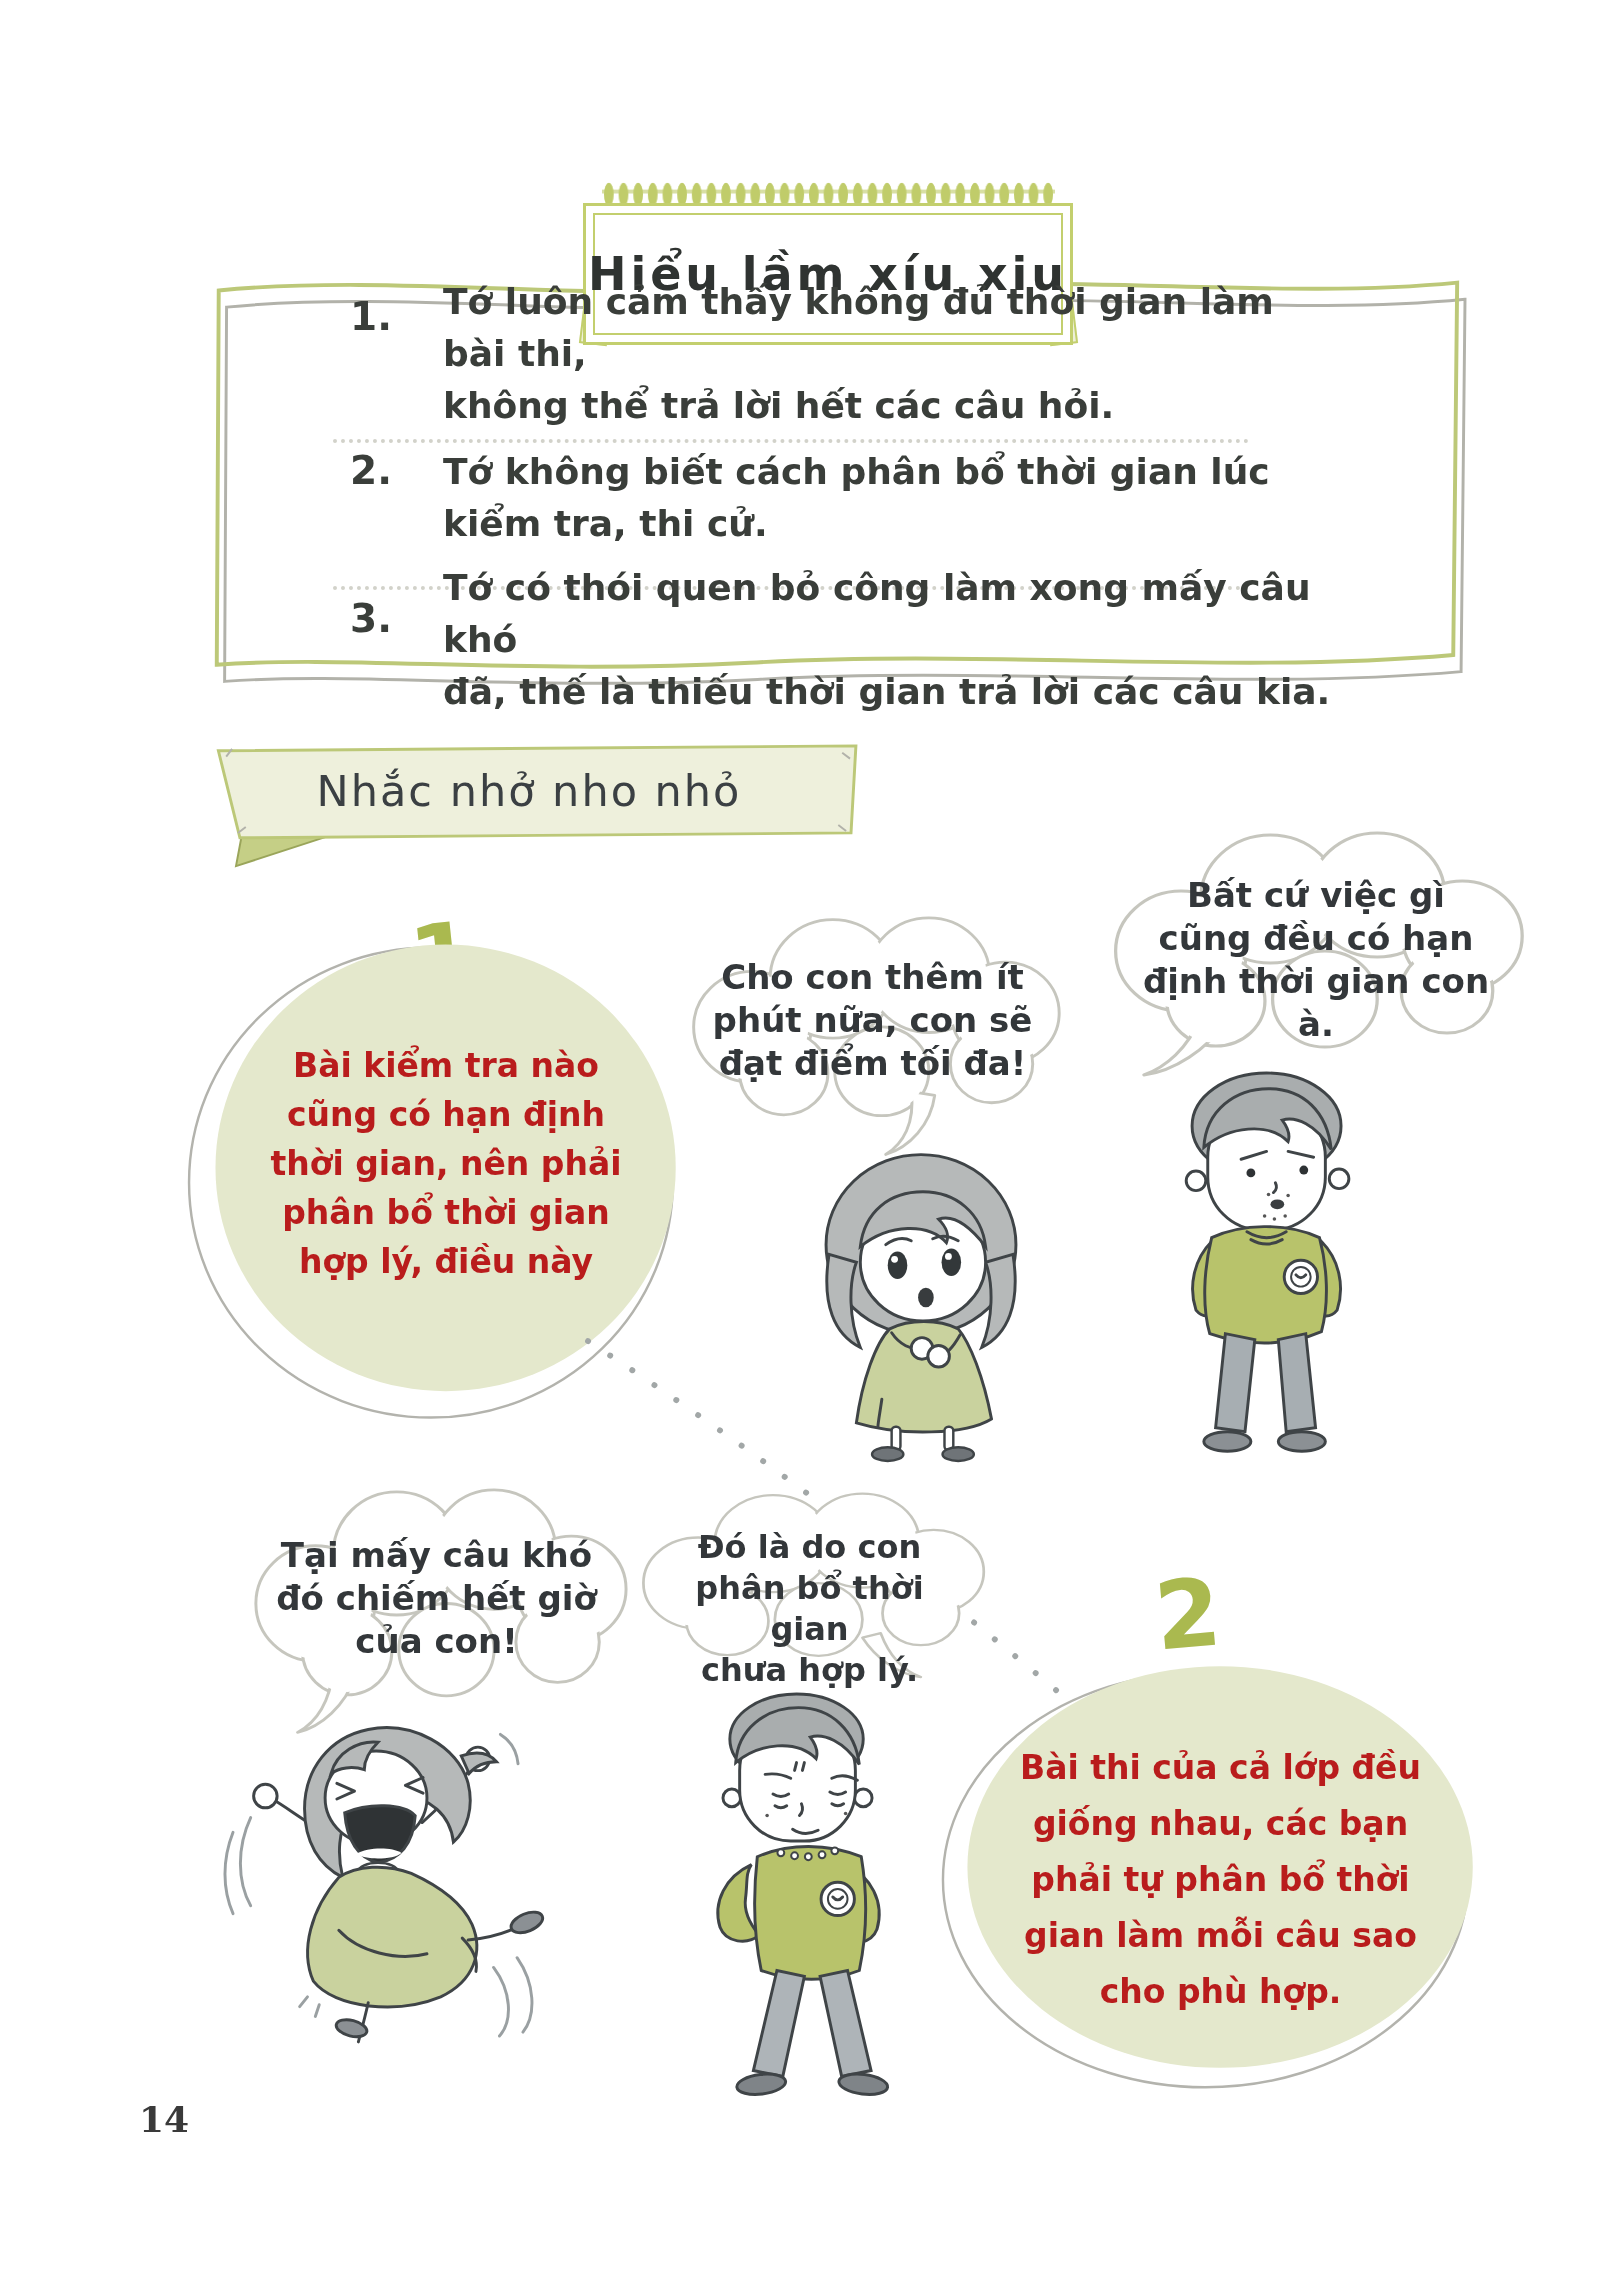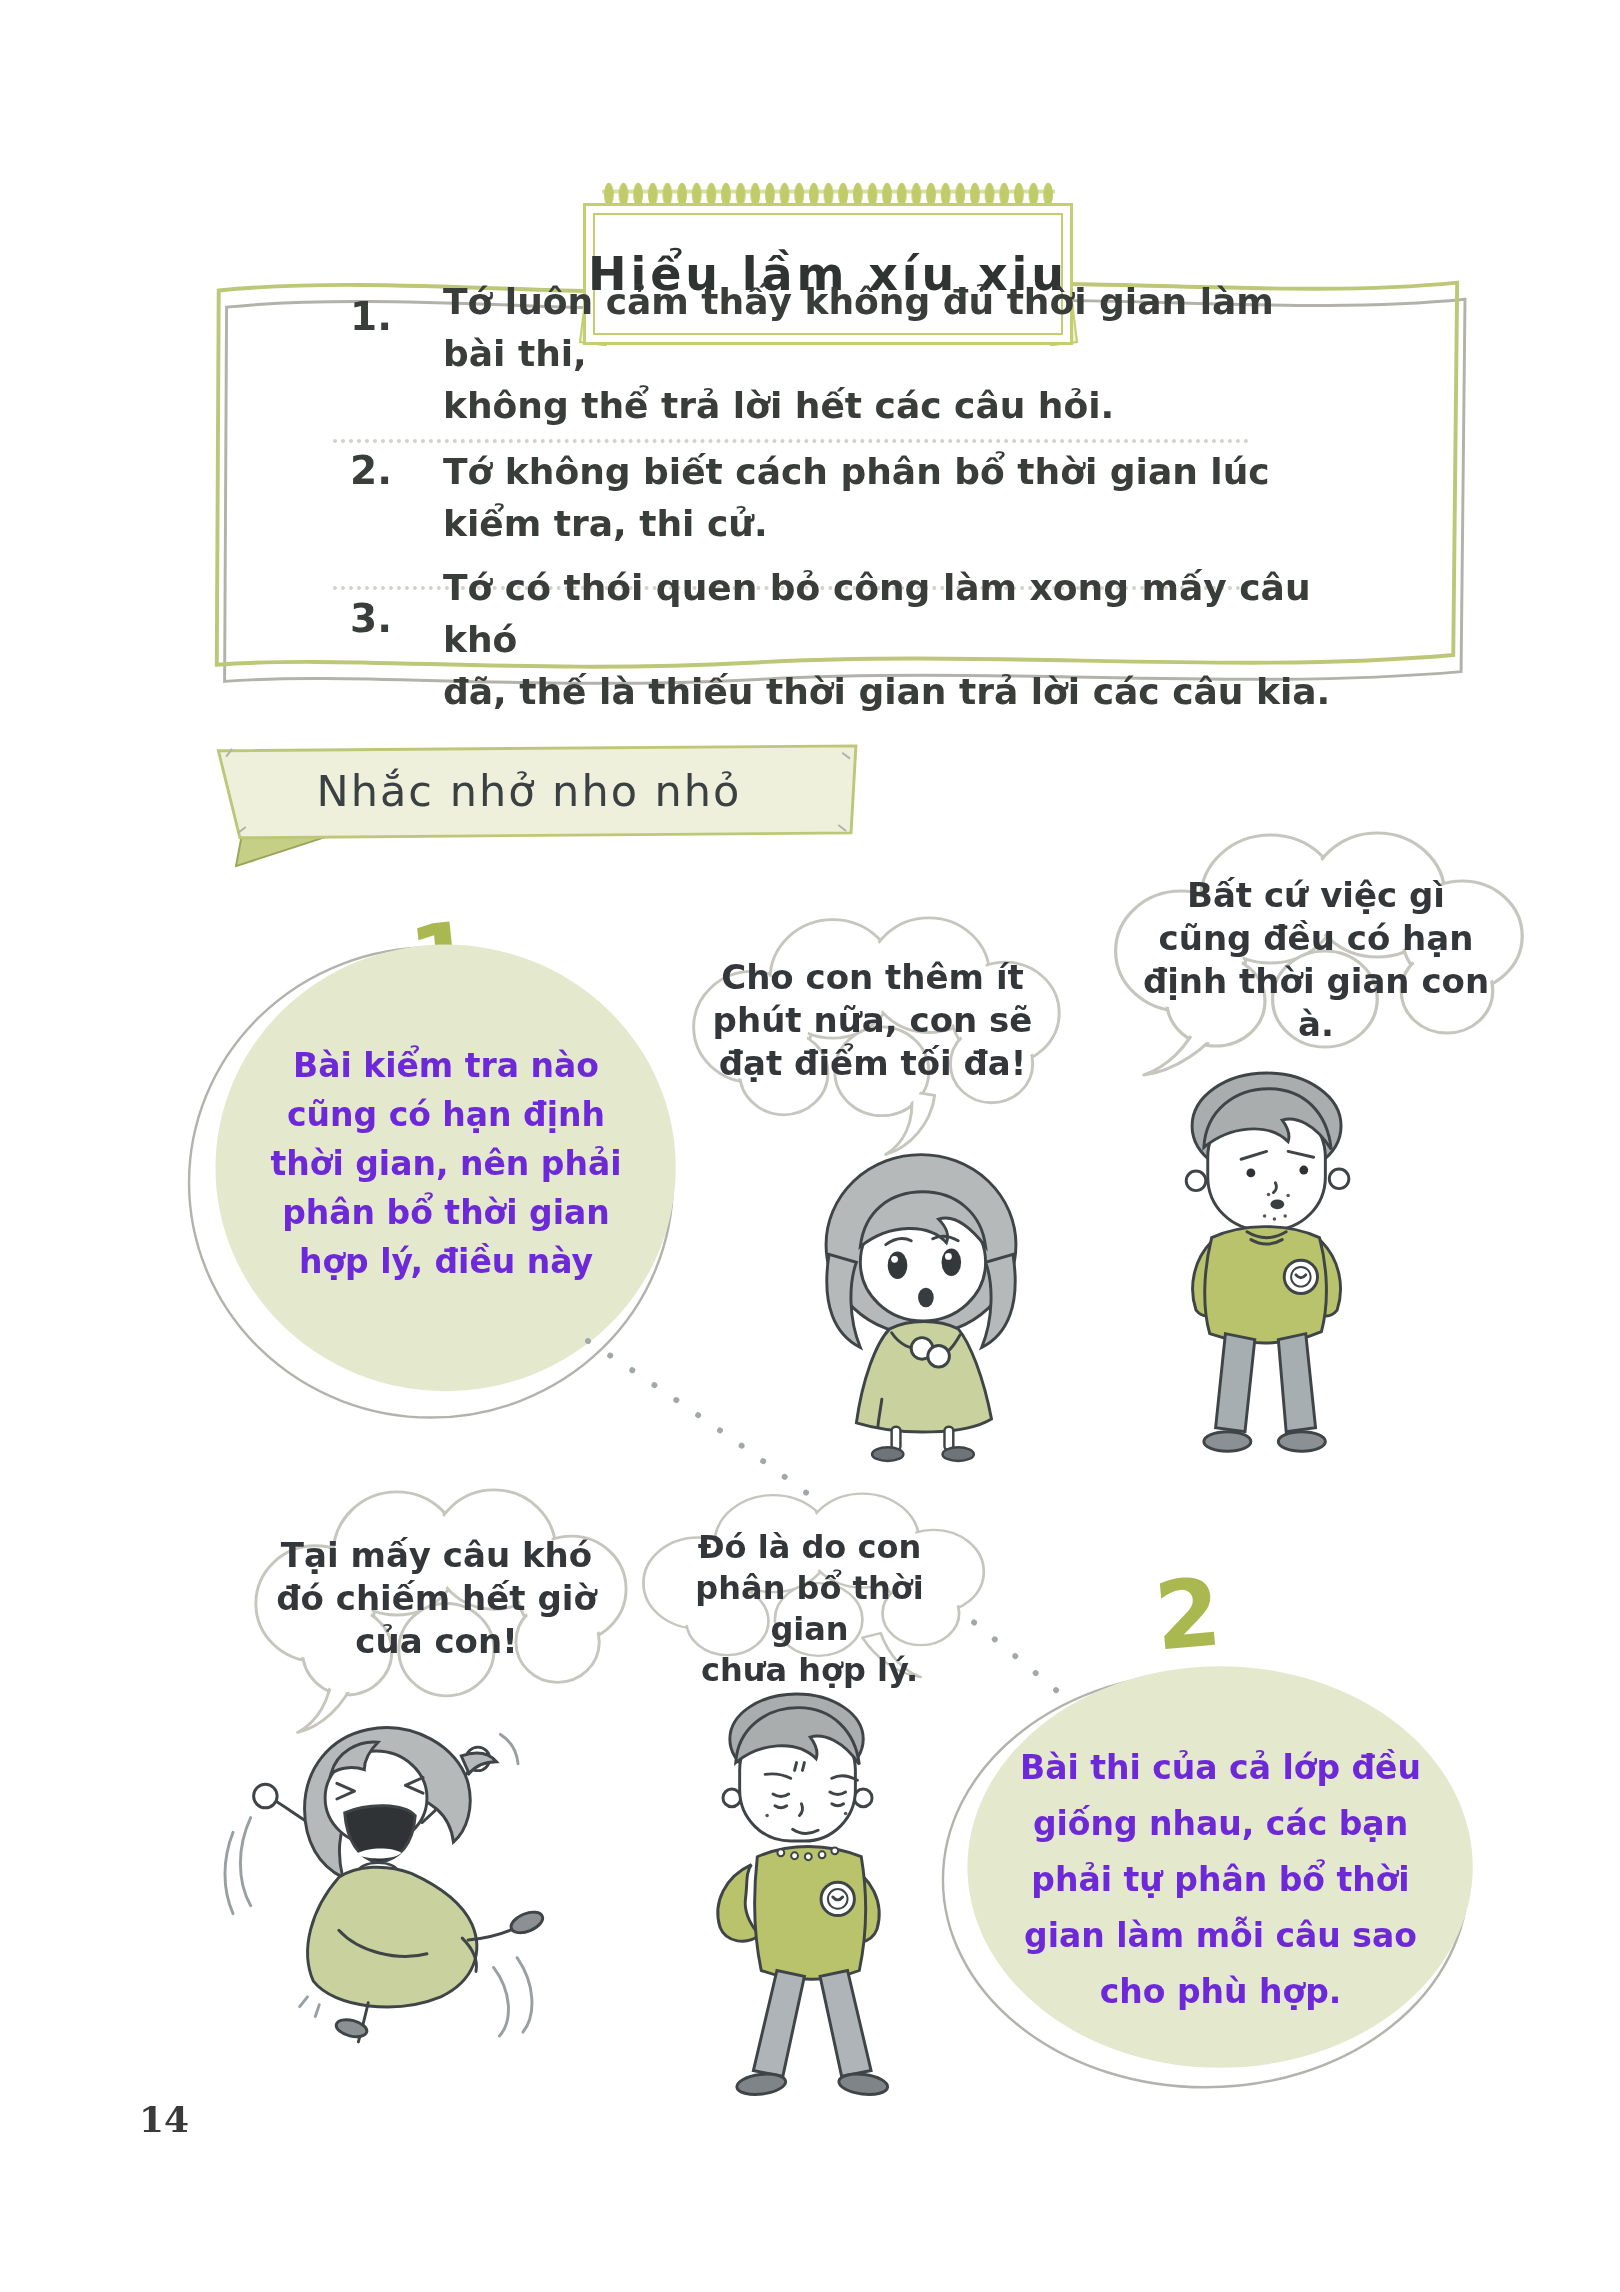--- a/index.html
+++ b/index.html
@@ -24,21 +24,21 @@
   
   .banner-title{position:absolute;left:225px;top:766px;width:608px;text-align:center;
                 font-size:43px;font-weight:normal;letter-spacing:2px;color:#3b4043;}
   
   .cs{fill:#ffffff;stroke:#c6c6be;stroke-width:3;}
   .cf{fill:#ffffff;}
   .tail{fill:#ffffff;stroke:#c6c6be;stroke-width:3;stroke-linejoin:round;}
   .bubble-text{position:absolute;text-align:center;font-weight:bold;font-size:34px;line-height:43px;color:#33373a;}
   
   .big-num{position:absolute;font-size:94px;font-weight:bold;color:#aab94f;}
-  .note-text{position:absolute;text-align:center;font-weight:bold;color:#6d28d9;}
+  .note-text{position:absolute;text-align:center;font-weight:bold;color:#b91c1c;}
   #note1-text{left:245px;top:1041px;width:402px;font-size:33px;line-height:49px;}
   #note2-text{left:990px;top:1740px;width:461px;font-size:33px;line-height:56px;}
   .pagenum{position:absolute;left:139px;top:2098px;font-family:"DejaVu Serif",serif;
            font-size:36px;font-weight:bold;color:#3a3a3a;}
   .line{stroke:#3f4447;stroke-width:3;fill:none;stroke-linecap:round;stroke-linejoin:round;}
   .motion{stroke:#9aa0a2;stroke-width:3;fill:none;stroke-linecap:round;}
 </style>
 </head>
 <body>
 

